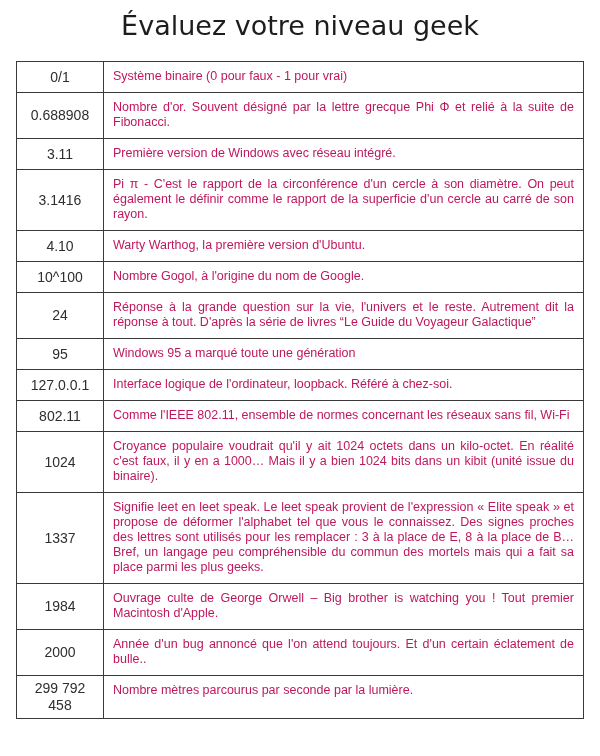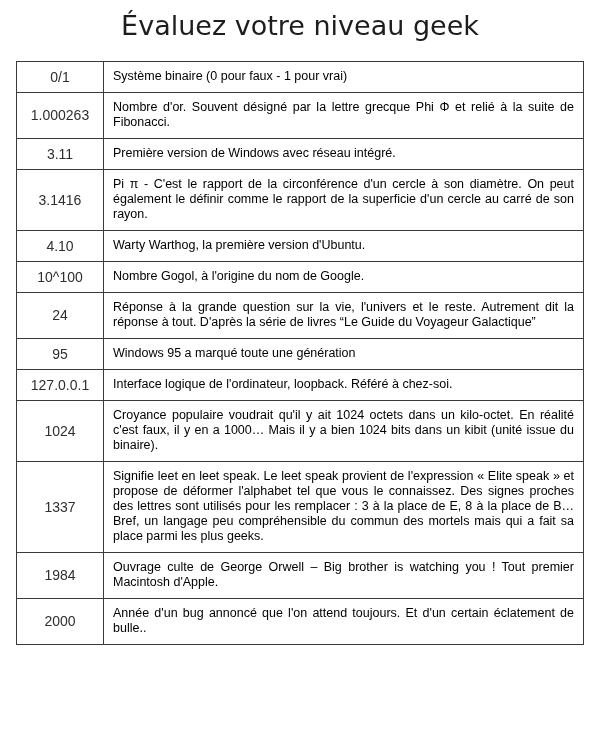--- a/index.html
+++ b/index.html
@@ -41,37 +41,37 @@
     line-height: 17px;
     padding: 4px 7px;
     color: #2e2e2e;
   }
   td.cell-desc {
     text-align: justify;
     vertical-align: top;
     font-size: 12.5px;
     line-height: 15px;
     padding: 7px 9px 8px 9px;
-    color: #000000;
+    color: #be185d;
   }
 </style>
 </head>
 <body>
 
 <div class="page">
   <h1 class="page-title">Évaluez votre niveau geek</h1>
   <table class="geek-table">
     <tbody>
   <tr>
     <td class="cell-num">0/1</td>
     <td class="cell-desc">Système binaire (0 pour faux - 1 pour vrai)</td>
   </tr>
 
   <tr>
-    <td class="cell-num">1.000263</td>
+    <td class="cell-num">0.688908</td>
     <td class="cell-desc">Nombre d'or. Souvent désigné par la lettre grecque Phi Φ et relié à la suite de Fibonacci.</td>
   </tr>
 
   <tr>
     <td class="cell-num">3.11</td>
     <td class="cell-desc">Première version de Windows avec réseau intégré.</td>
   </tr>
 
   <tr>
     <td class="cell-num">3.1416</td>
@@ -97,20 +97,24 @@
     <td class="cell-num">95</td>
     <td class="cell-desc">Windows 95 a marqué toute une génération</td>
   </tr>
 
   <tr>
     <td class="cell-num">127.0.0.1</td>
     <td class="cell-desc">Interface logique de l'ordinateur, loopback. Référé à chez-soi.</td>
   </tr>
 
 
+  <tr>
+    <td class="cell-num">802.11</td>
+    <td class="cell-desc">Comme l'IEEE 802.11, ensemble de normes concernant les réseaux sans fil, Wi-Fi</td>
+  </tr>
 
   <tr>
     <td class="cell-num">1024</td>
     <td class="cell-desc">Croyance populaire voudrait qu'il y ait 1024 octets dans un kilo-octet. En réalité c'est faux, il y en a 1000… Mais il y a bien 1024 bits dans un kibit (unité issue du binaire).</td>
   </tr>
 
   <tr>
     <td class="cell-num">1337</td>
     <td class="cell-desc">Signifie leet en leet speak. Le leet speak provient de l'expression « Elite speak » et propose de déformer l'alphabet tel que vous le connaissez. Des signes proches des lettres sont utilisés pour les remplacer : 3 à la place de E, 8 à la place de B… Bref, un langage peu compréhensible du commun des mortels mais qui a fait sa place parmi les plus geeks.</td>
   </tr>
@@ -118,15 +122,19 @@
   <tr>
     <td class="cell-num">1984</td>
     <td class="cell-desc">Ouvrage culte de George Orwell – Big brother is watching you ! Tout premier Macintosh d'Apple.</td>
   </tr>
 
   <tr>
     <td class="cell-num">2000</td>
     <td class="cell-desc">Année d'un bug annoncé que l'on attend toujours. Et d'un certain éclatement de bulle..</td>
   </tr>
 
+  <tr>
+    <td class="cell-num">299 792 458</td>
+    <td class="cell-desc">Nombre mètres parcourus par seconde par la lumière.</td>
+  </tr>
 </tbody>
   </table>
 </div>
 
 </body></html>

